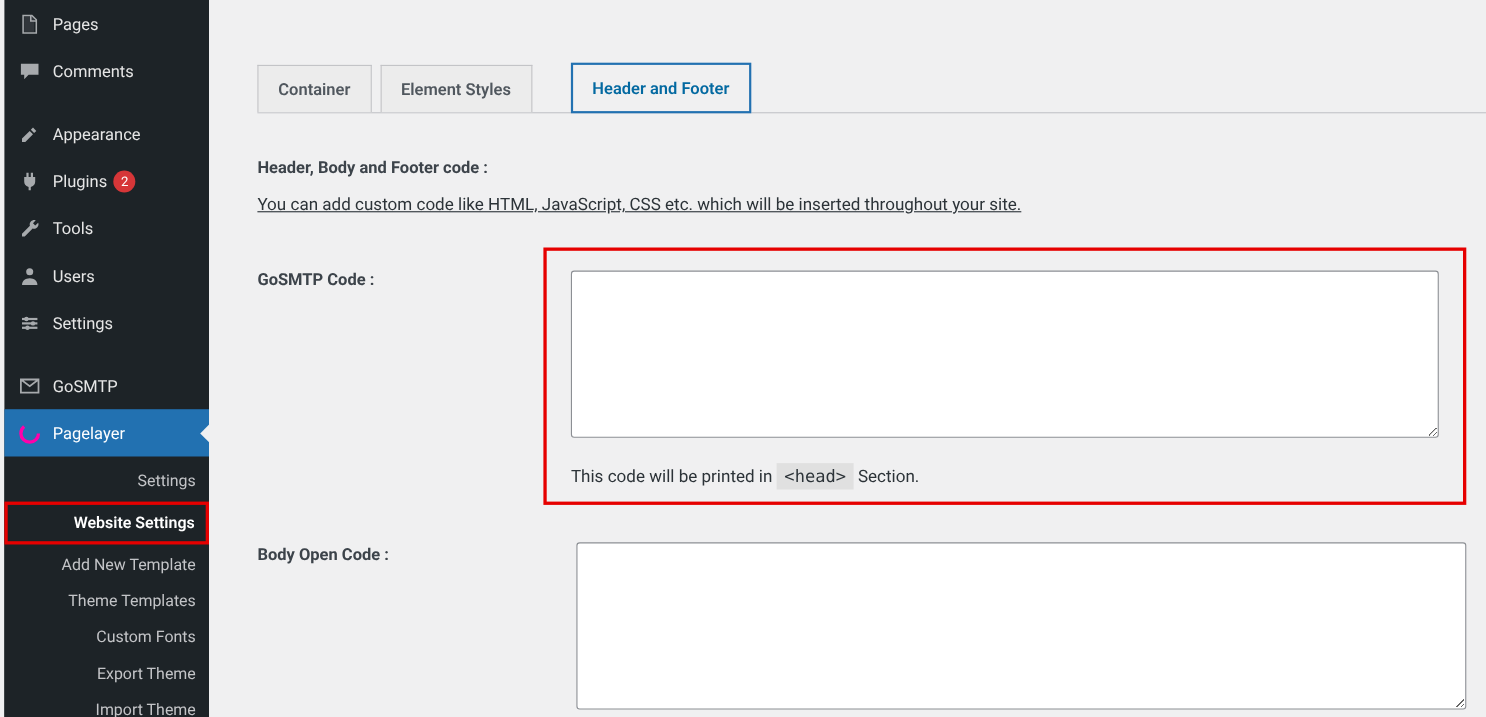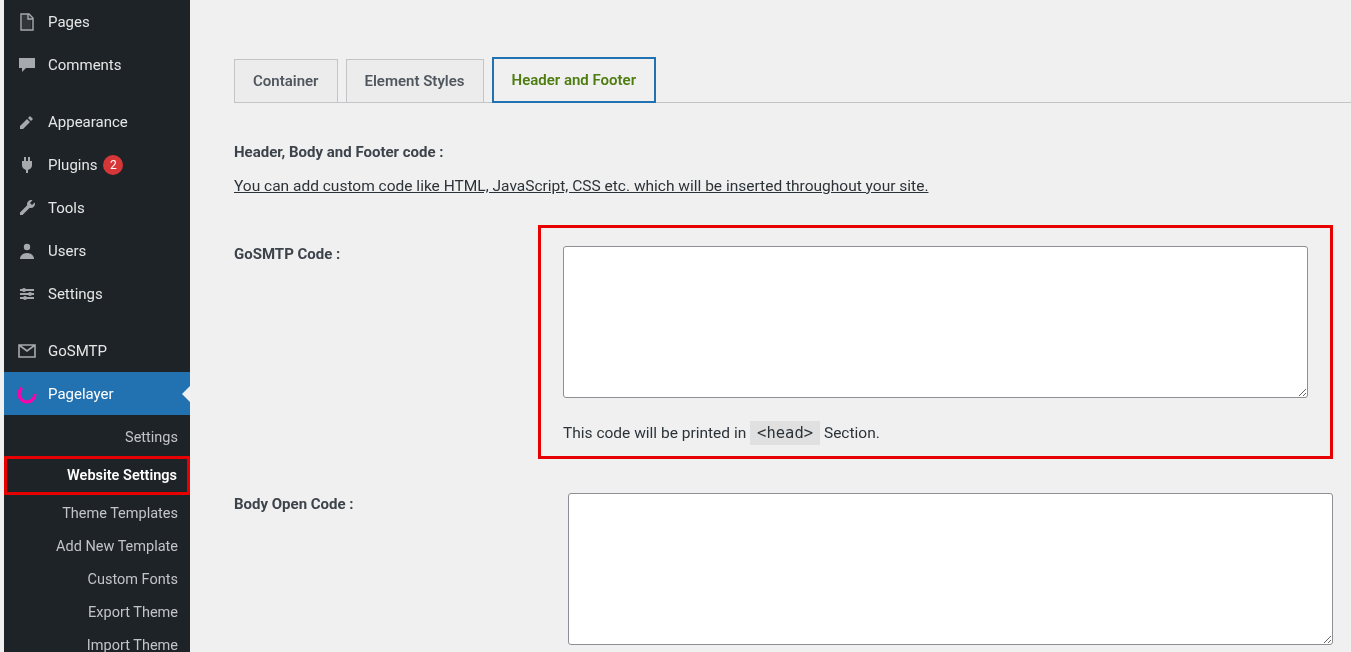--- a/index.html
+++ b/index.html
@@ -101,24 +101,25 @@
     font-weight: 600;
     color: #50575e;
     background: #ececec;
     margin-right: 8px;
     cursor: pointer;
     border: 1px solid #c3c4c7;
     border-bottom: none;
   }
   .tab.active {
     background: #f0f0f1;
-    color: #4d7c0f;
+    color: #0369a1;
     border: 2px solid #2271b1;
     position: relative;
     top: 1px;
+    margin-left: 27px;
   }
   .section-title {
     margin-top: 40px;
     font-size: 15px;
     font-weight: 700;
     color: #3c434a;
   }
   .section-desc {
     margin-top: 16px;
     font-size: 15.5px;
@@ -130,21 +131,21 @@
     align-items: flex-start;
     margin-top: 48px;
   }
   .form-label {
     width: 290px;
     font-size: 15px;
     font-weight: 700;
     color: #3c434a;
     padding-top: 2px;
   }
-  .form-field { flex: 1; padding-right: 18px; margin-left: 44px; }
+  .form-field { flex: 1; padding-right: 18px; }
   .red-frame {
     border: 3px solid #e60000;
     padding: 18px 22px 14px 22px;
     margin-top: -18px;
     margin-left: -30px;
   }
   textarea.code-area {
     width: 100%;
     height: 152px;
     border: 1px solid #8c8f94;
@@ -261,22 +262,22 @@
       <svg viewBox="0 0 20 20">
           <circle cx="10" cy="10" r="8" fill="none" stroke="#ff00aa" stroke-width="3" stroke-dasharray="32 50"></circle>
         </svg>
     </span>
     <span>Pagelayer</span>
   </div>
 
   <div class="submenu">
     <div class="submenu-item">Settings</div>
     <div class="submenu-item active highlight-box" style="margin:2px 0; padding:8px 10px;">Website Settings</div>
+    <div class="submenu-item">Add New Template</div>
     <div class="submenu-item">Theme Templates</div>
-    <div class="submenu-item">Add New Template</div>
     <div class="submenu-item">Custom Fonts</div>
     <div class="submenu-item">Export Theme</div>
     <div class="submenu-item">Import Theme</div>
   </div>
 
 </div>
 
 <div class="main">
 
   <div class="tabs">

